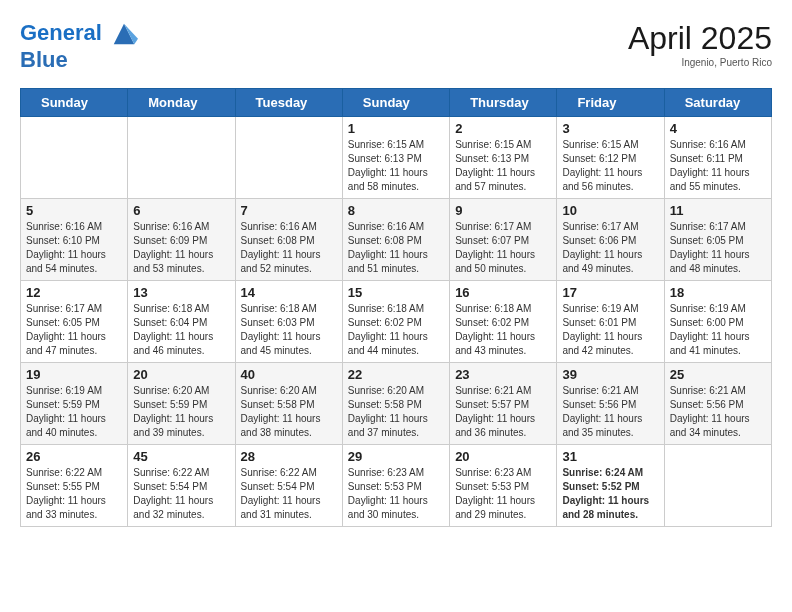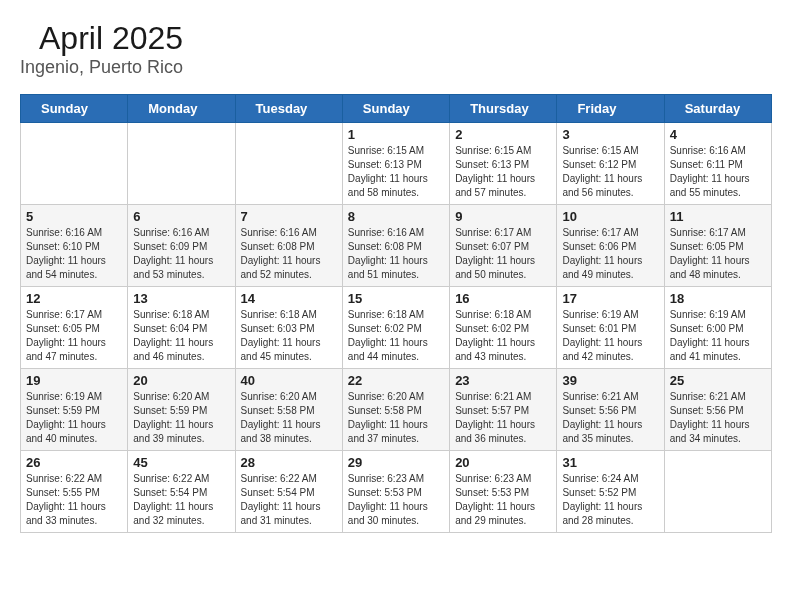--- a/index.html
+++ b/index.html
@@ -36,21 +36,21 @@
     }
     .title-area {
       text-align: right;
     }
     .month-title {
       font-size: 32px;
       font-weight: normal;
       color: #1a1a1a;
     }
     .subtitle {
-      font-size: 18px;
+      font-size: 10px;
       color: #555;
     }
     .calendar {
       width: 100%;
       border-collapse: collapse;
       border: 1px solid #ccc;
     }
     .calendar th {
       background: #2a6db5;
       color: #fff;
@@ -86,20 +86,32 @@
       line-height: 1.4;
     }
     .empty-cell {
       background: #f9f9f9;
     }
   </style>
 </head>
 <body>
 
 <div class="header">
+  <div class="logo">
+    <div>
+      <div class="logo-text">
+        <span>General</span>
+        <svg class="logo-icon" viewBox="0 0 30 30" style="display:inline-block;vertical-align:middle;">
+          <polygon points="4,26 15,4 26,26" fill="#2a6db5"></polygon>
+          <polygon points="15,4 26,26 30,20" fill="#5ba3e0"></polygon>
+        </svg>
+        <br><span style="color:#2a6db5;">Blue</span>
+      </div>
+    </div>
+  </div>
   <div class="title-area">
     <div class="month-title">April 2025</div>
     <div class="subtitle">Ingenio, Puerto Rico</div>
   </div>
 </div>
 
 <table class="calendar">
   <thead>
     <tr>
     <th>Sunday</th>
@@ -329,21 +341,21 @@
         </td>
         <td>
           <span class="day-num">20</span>
           <div class="day-info" style="white-space: pre-line;">Sunrise: 6:23 AM
 Sunset: 5:53 PM
 Daylight: 11 hours
 and 29 minutes.</div>
         </td>
         <td>
           <span class="day-num">31</span>
-          <div class="day-info" style="white-space: pre-line;">Sunrise: 6:24 AM
+          <div class="day-info" style="white-space: pre-line; font-weight: bold;">Sunrise: 6:24 AM
 Sunset: 5:52 PM
 Daylight: 11 hours
 and 28 minutes.</div>
         </td>
         <td class="empty-cell"></td>
       </tr>
     </tbody>
 </table>
 
 </body></html>

